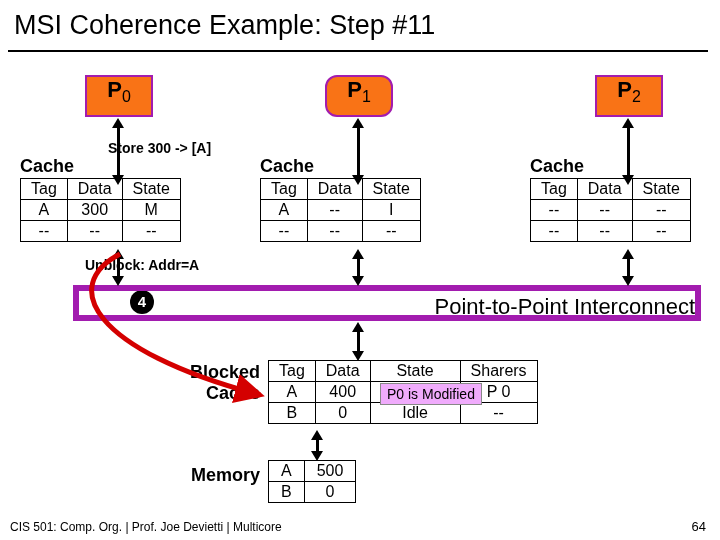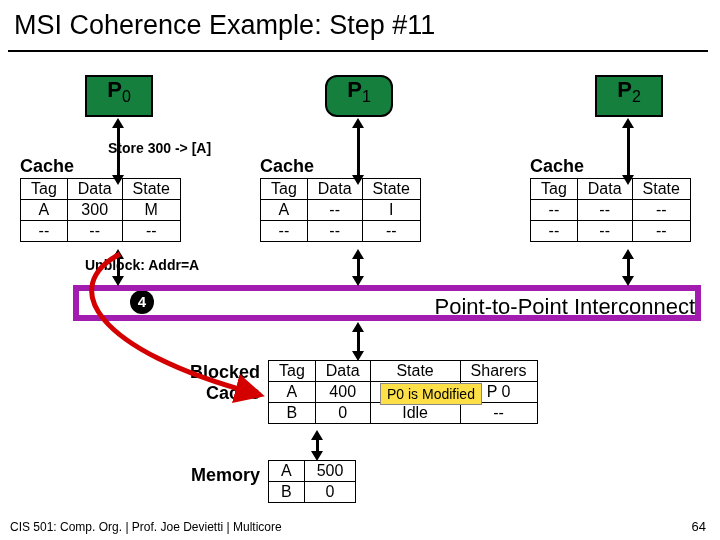--- a/index.html
+++ b/index.html
@@ -39,22 +39,22 @@
   .pagenum {
     position: absolute;
     bottom: 6px;
     right: 14px;
     font-size: 13px;
   }
   .pbox {
     position: absolute;
     width: 68px;
     height: 42px;
-    border: 2px solid #000000;
-    background: #15803d;
+    border: 2px solid #a21caf;
+    background: #f97316;
     text-align: center;
     font-size: 22px;
     font-weight: bold;
   }
   .sublbl {
     position: absolute;
     font-size: 15px;
     font-weight: normal;
     color: #000;
   }
@@ -150,21 +150,21 @@
     border-collapse: collapse;
     font-size: 16px;
   }
   .mtable td {
     border: 1.6px solid #000;
     padding: 1px 12px;
     text-align: center;
   }
   .note-box {
     position: absolute;
-    background: #fde047;
+    background: #f0abfc;
     border: 1px solid #888;
     font-size: 14px;
     padding: 2px 6px;
     color: #000;
   }
   .svg-over {
     position: absolute;
     top: 0; left: 0;
     pointer-events: none;
   }

